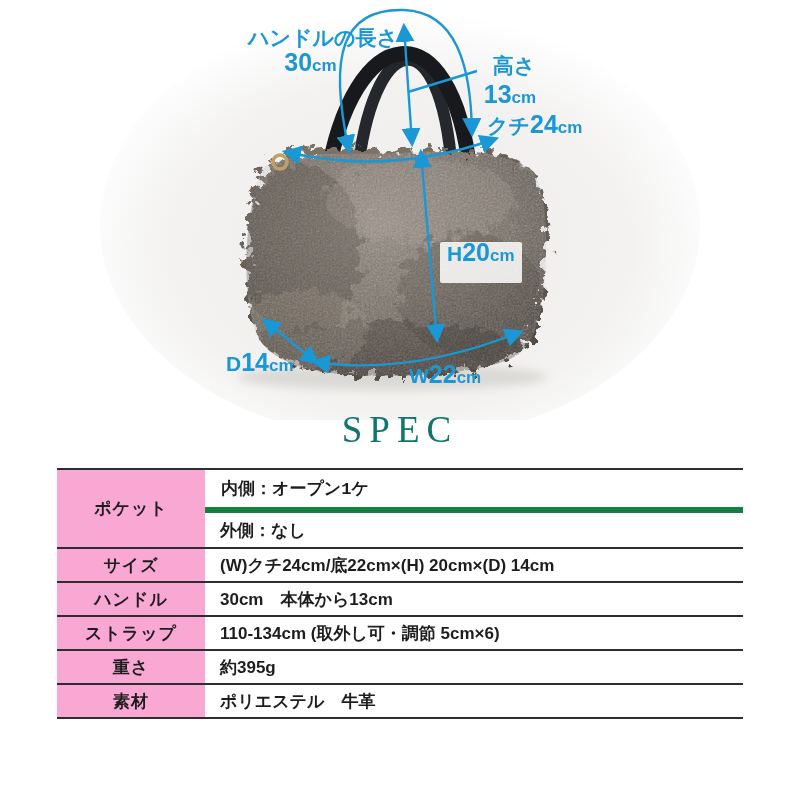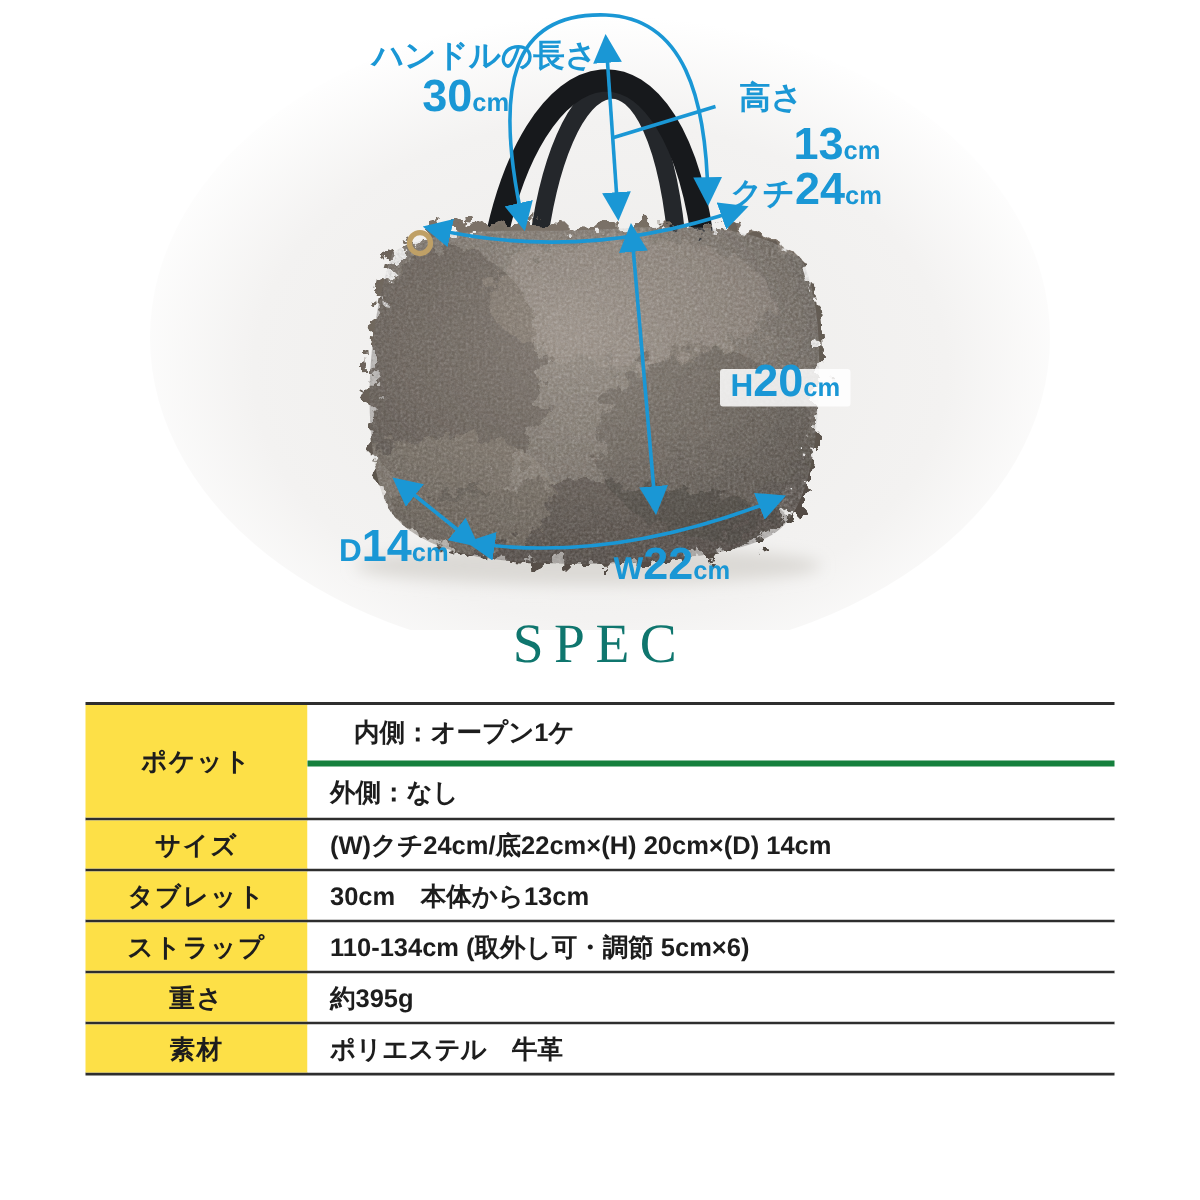--- a/index.html
+++ b/index.html
@@ -8,49 +8,49 @@
     font-family:"Liberation Sans","DejaVu Sans",sans-serif;
     -webkit-font-smoothing:antialiased;
   }
   
   .photo-area{position:absolute;left:0;top:0;width:644px;height:420px;}
   .photo-area svg{display:block;}
   .ann{
     position:absolute;color:#1a97d5;font-weight:700;
     font-size:21px;line-height:1.12;white-space:nowrap;
   }
-  .ann .num{font-size:30px;}
+  .ann .num{font-size:25px;}
   .ann .unit{font-size:17px;}
   .ann .prefix{font-size:21px;}
   .ann.center{text-align:center;}
   .hbox{
-    background:rgba(255,255,255,0.85);padding:0 7px 2px 7px;border-radius:2px;margin-left:40px;
+    background:rgba(255,255,255,0.85);padding:0 7px 18px 7px;border-radius:2px;
   }
   
   .spec-title{
     position:absolute;left:0;top:408px;width:800px;text-align:center;
     font-family:"Liberation Serif","DejaVu Serif",serif;
     font-size:37px;color:#0f766e;letter-spacing:7px;font-weight:400;
   }
   
   .spec-table{
     position:absolute;left:57px;top:468px;width:686px;
     border-top:2px solid #2e2e2e;
     color:#1d1d1d;font-size:17px;font-weight:700;
   }
   .trow{display:flex;border-bottom:2px solid #2e2e2e;}
   .th{
-    flex:0 0 148px;background:#fde047;
+    flex:0 0 148px;background:#f9a8d4;
     display:flex;align-items:center;justify-content:center;
     letter-spacing:1px;
   }
   .td{flex:1;display:flex;flex-direction:column;justify-content:center;background:#ffffff;}
   .td .line{display:flex;align-items:center;padding-left:15px;}
   .row-std .td{min-height:32px;}
-  .row-pocket .sub1{height:37px;display:flex;align-items:center;padding-left:31px;border-bottom:4px solid #15803d;}
+  .row-pocket .sub1{height:37px;display:flex;align-items:center;padding-left:16px;border-bottom:6px solid #15803d;font-family:Liberation Mono, monospace;}
   .row-pocket .sub2{height:34px;display:flex;align-items:center;padding-left:15px;}
   .row-biko .td{padding:4px 0;}
   .row-biko .line{height:27px;}
 </style>
 </head>
 <body>
 
 <div class="photo-area">
   <svg viewBox="0 0 800 420" width="800" height="420">
     <defs>
@@ -118,21 +118,21 @@
   <div class="ann center" style="left:243px;top:26px;width:160px;">
     <span>ハンドルの長さ</span>
   </div>
   <div class="ann center" style="left:258px;top:48px;width:105px;">
     <span class="num">30</span><span class="unit">cm</span>
   </div>
 
   <div class="ann center" style="left:482px;top:54px;width:64px;">
     <span>高さ</span>
   </div>
-  <div class="ann center" style="left:478px;top:80px;width:64px;margin-left:48px;">
+  <div class="ann center" style="left:478px;top:80px;width:64px;">
     <span class="num">13</span><span class="unit">cm</span>
   </div>
 
   <div class="ann" style="left:487px;top:110px;">
     <span class="prefix">クチ</span><span class="num">24</span><span class="unit">cm</span>
   </div>
 
   <div class="ann" style="left:440px;top:238px;">
     <span class="hbox"><span class="prefix">H</span><span class="num">20</span><span class="unit">cm</span></span>
   </div>
@@ -159,21 +159,21 @@
   </div>
 
   <div class="trow row-std">
     <div class="th">サイズ</div>
     <div class="td">
         <div class="line">(W)クチ24cm/底22cm×(H) 20cm×(D) 14cm</div>
       </div>
   </div>
 
   <div class="trow row-std">
-    <div class="th">タブレット</div>
+    <div class="th">ハンドル</div>
     <div class="td">
         <div class="line">30cm　本体から13cm</div>
       </div>
   </div>
 
   <div class="trow row-std">
     <div class="th">ストラップ</div>
     <div class="td">
         <div class="line">110-134cm (取外し可・調節 5cm×6)</div>
       </div>

